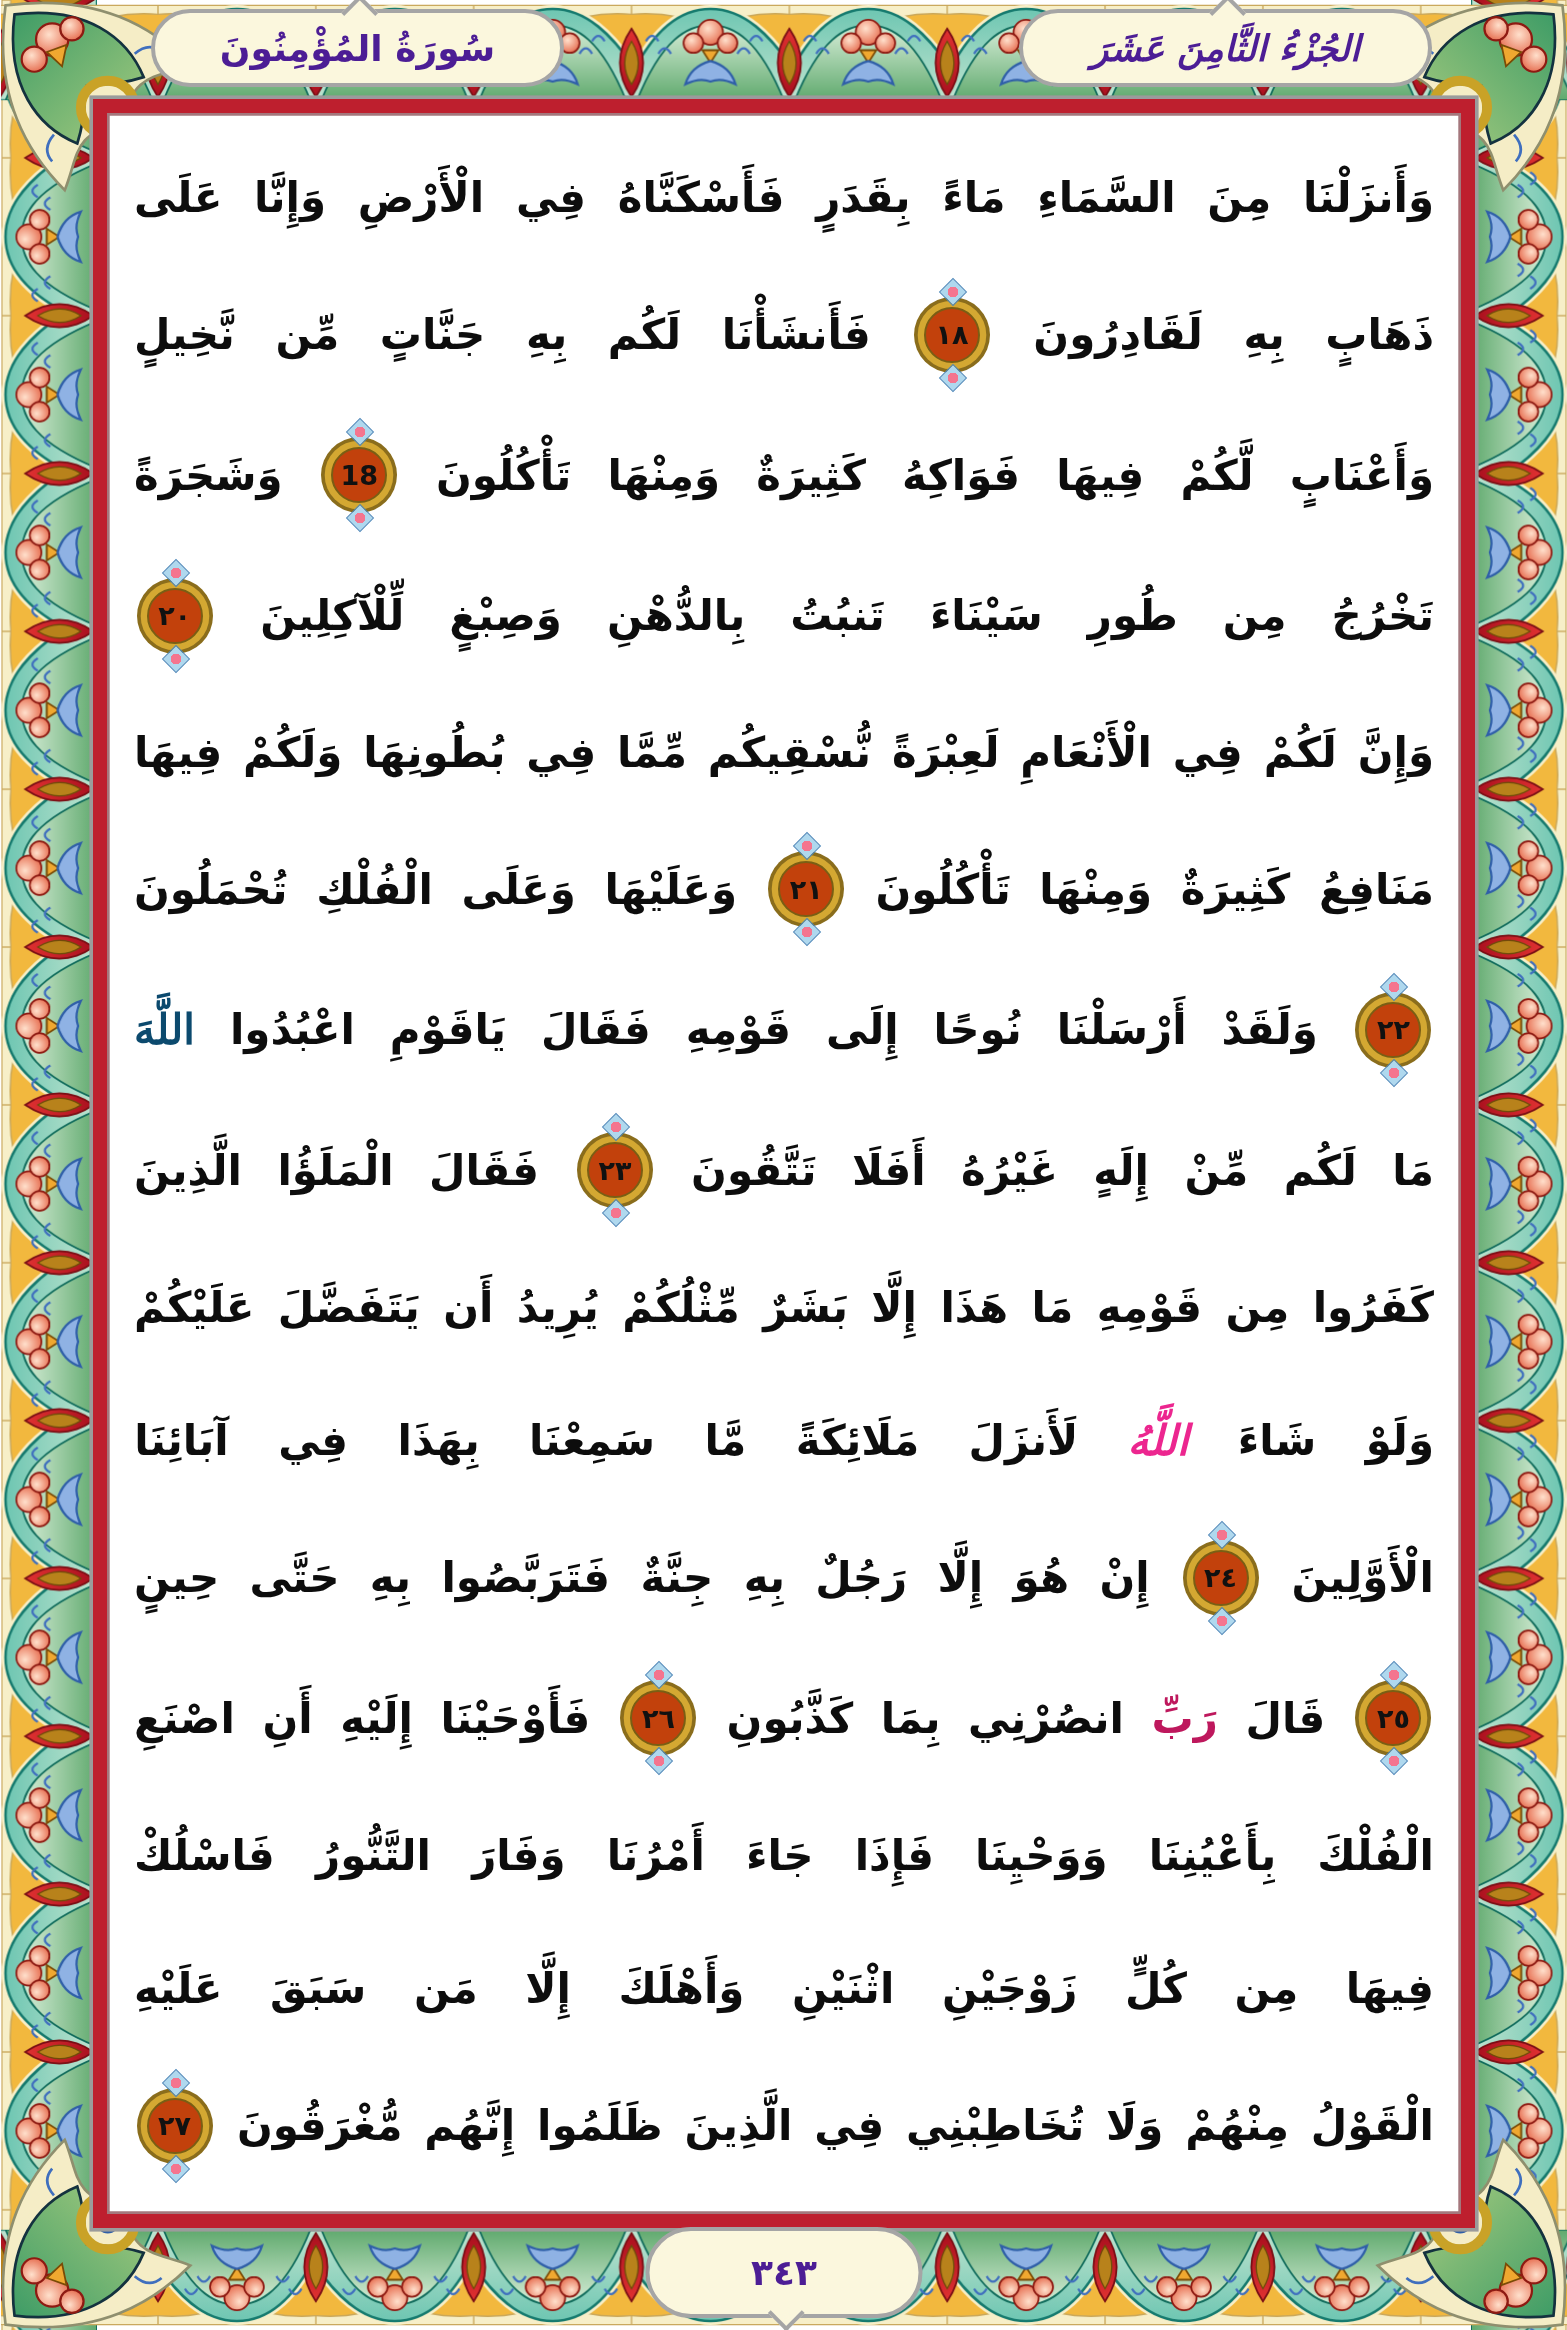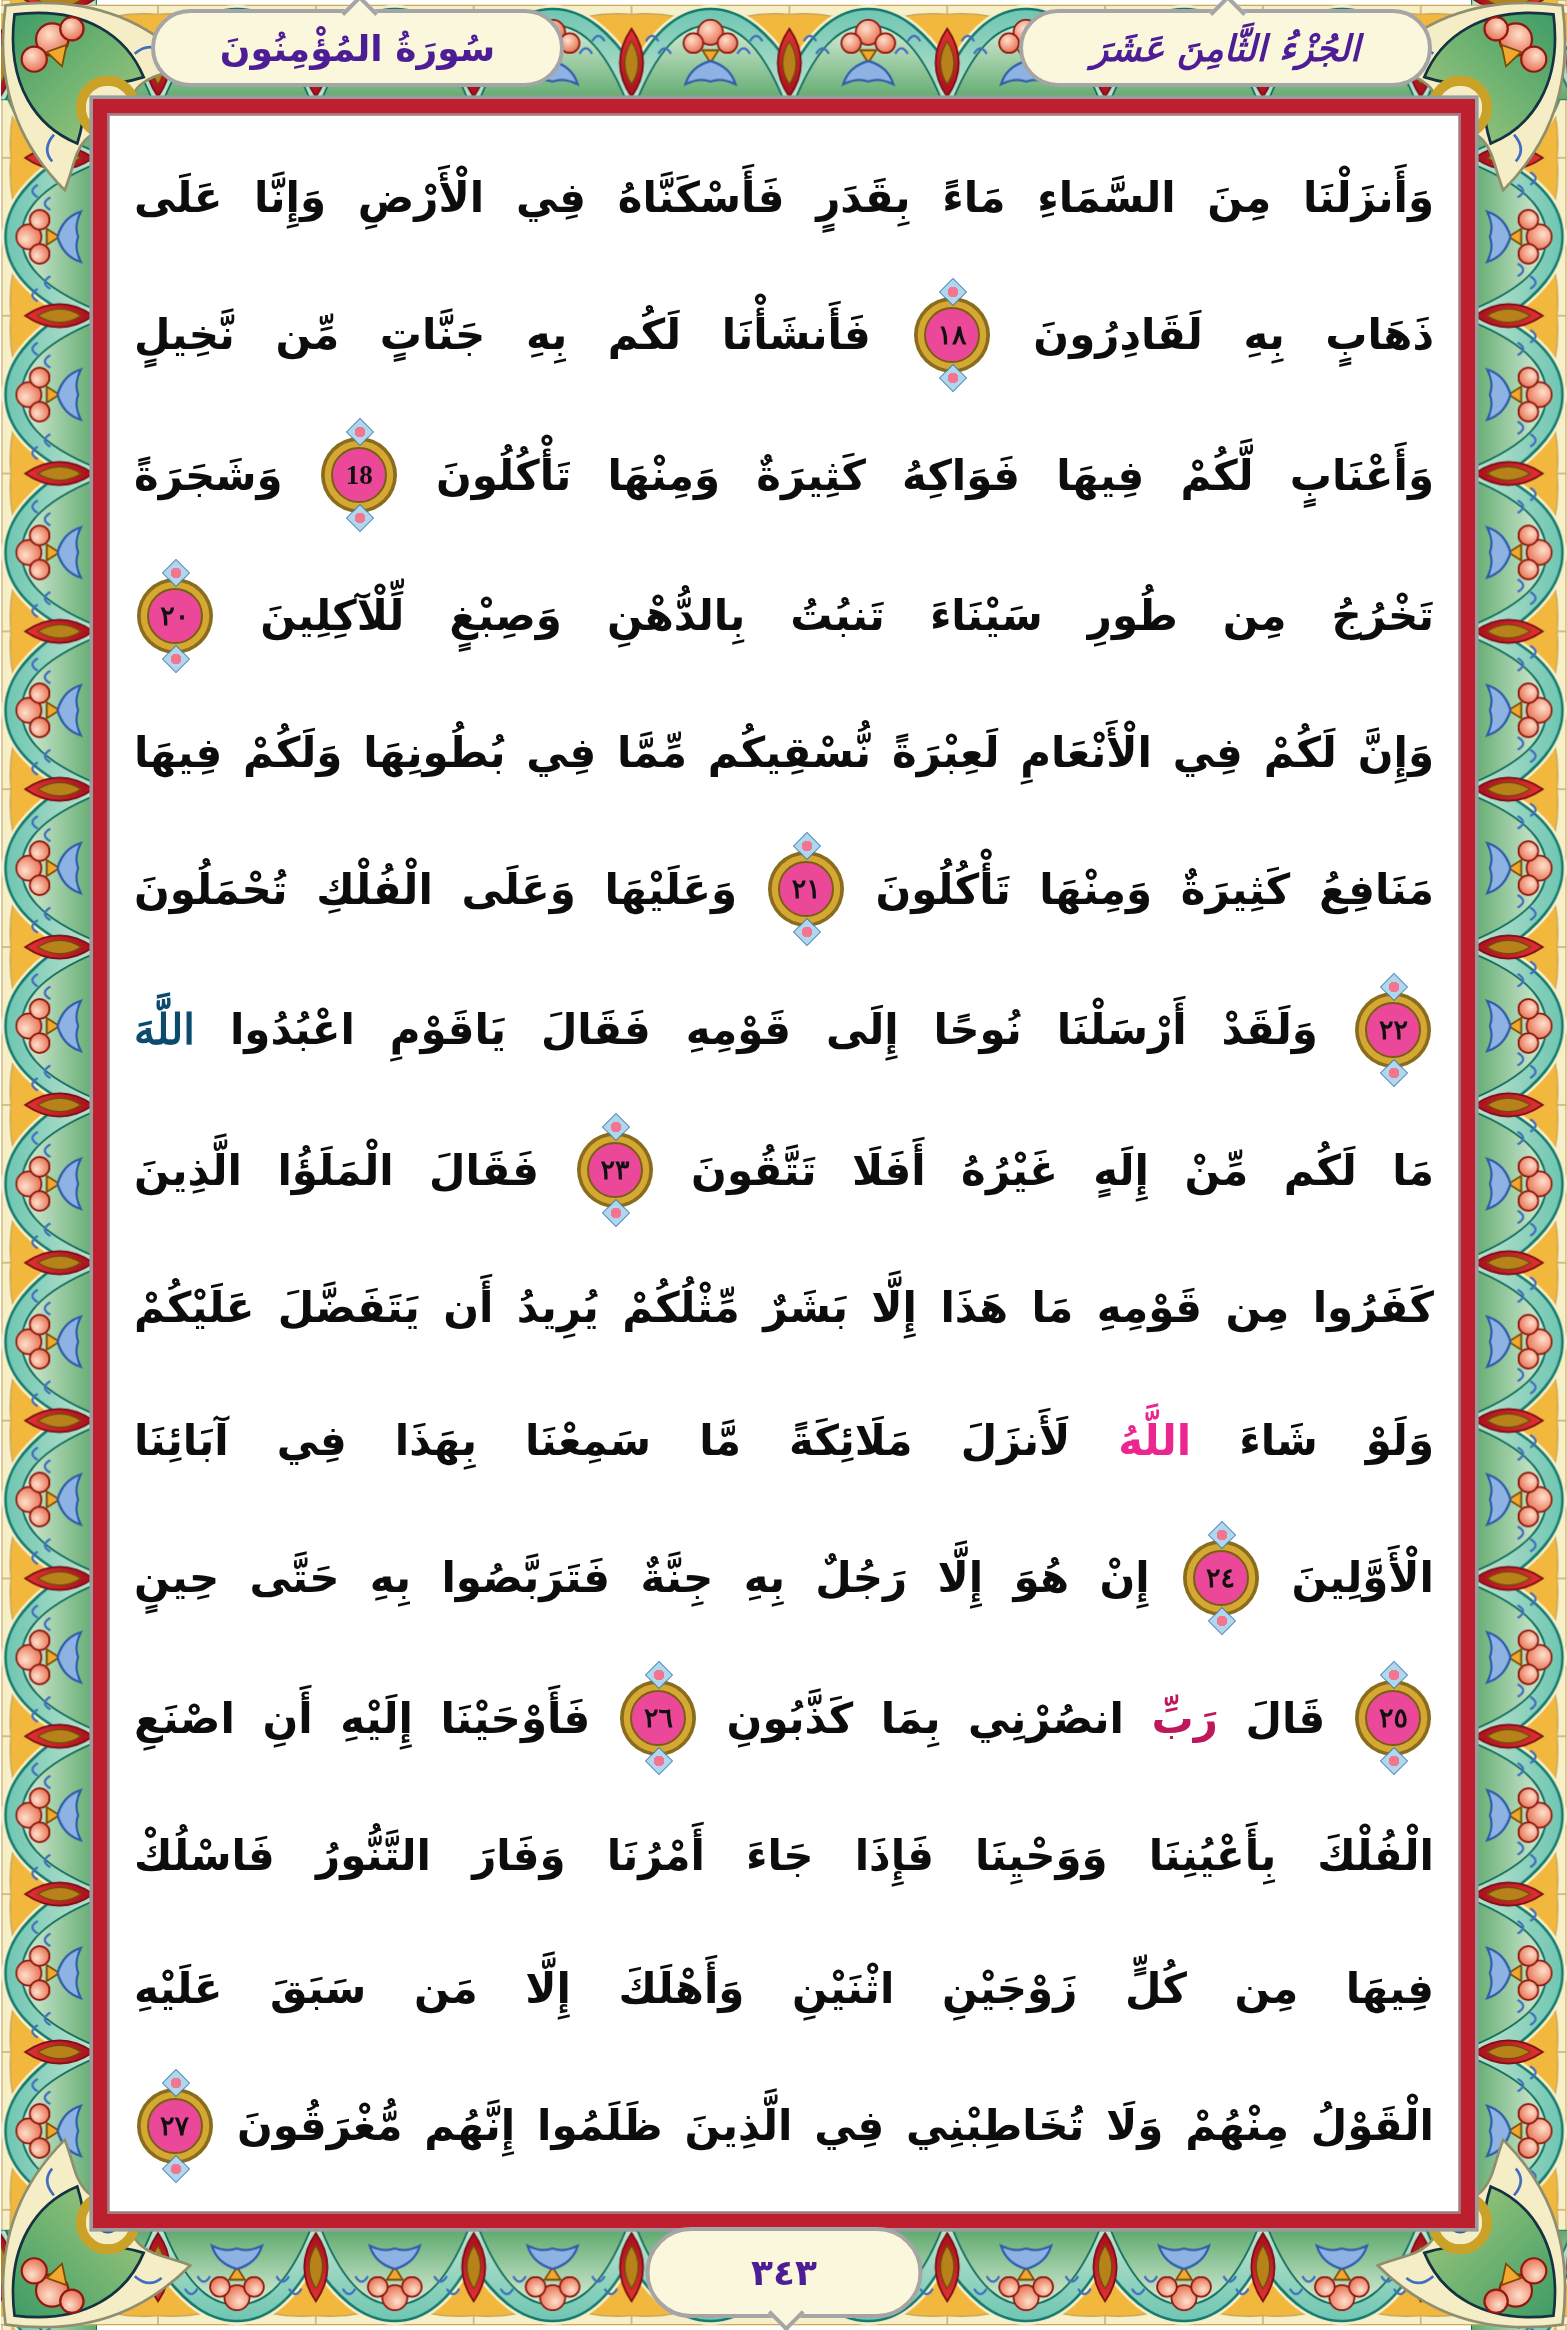--- a/index.html
+++ b/index.html
@@ -41,23 +41,23 @@
   .line{
     direction:rtl;display:flex;justify-content:space-between;align-items:center;
     font-size:42px;font-weight:bold;color:#0d0d0d;white-space:nowrap;
   }
   .word{display:inline-block;}
   .divine{}
   
   .vmark{
     position:relative;display:inline-flex;align-items:center;justify-content:center;
     width:52px;height:52px;margin:0 12.6px;border-radius:50%;
-    background:#ec4899;border:2.7px solid #7A5E14;
+    background:#c2410c;border:2.7px solid #7A5E14;
     box-shadow:0 0 0 6.3px #D4A832, 0 0 0 10px #8A6D1C;
-    font-size:27px;font-weight:bold;color:#111;flex:0 0 auto;font-family:Liberation Serif, serif;
+    font-size:27px;font-weight:bold;color:#111;flex:0 0 auto;
   }
   .vmark::before,.vmark::after{
     content:'';position:absolute;left:50%;width:18px;height:18px;margin-left:-9px;
     background:radial-gradient(circle at 50% 50%, #F4758F 0 5.4px, #AFD8EE 5.4px);
     border:1.8px solid #4C86B8;transform:rotate(45deg);
   }
   .vmark::before{top:-27px;}
   .vmark::after{bottom:-27px;}
 </style>
 </head>
@@ -257,21 +257,21 @@
         <span class="word">بَشَرٌ</span>
         <span class="word">مِّثْلُكُمْ</span>
         <span class="word">يُرِيدُ</span>
         <span class="word">أَن</span>
         <span class="word">يَتَفَضَّلَ</span>
         <span class="word">عَلَيْكُمْ</span>
       </div>
       <div class="line">
         <span class="word">وَلَوْ</span>
         <span class="word">شَاءَ</span>
-        <span class="word divine" style="color: rgb(236, 38, 143);">اللَّهُ</span>
+        <span class="word divine" style="color: rgb(236, 38, 143); font-style: italic;">اللَّهُ</span>
         <span class="word">لَأَنزَلَ</span>
         <span class="word">مَلَائِكَةً</span>
         <span class="word">مَّا</span>
         <span class="word">سَمِعْنَا</span>
         <span class="word">بِهَذَا</span>
         <span class="word">فِي</span>
         <span class="word">آبَائِنَا</span>
       </div>
       <div class="line">
         <span class="word">الْأَوَّلِينَ</span>

